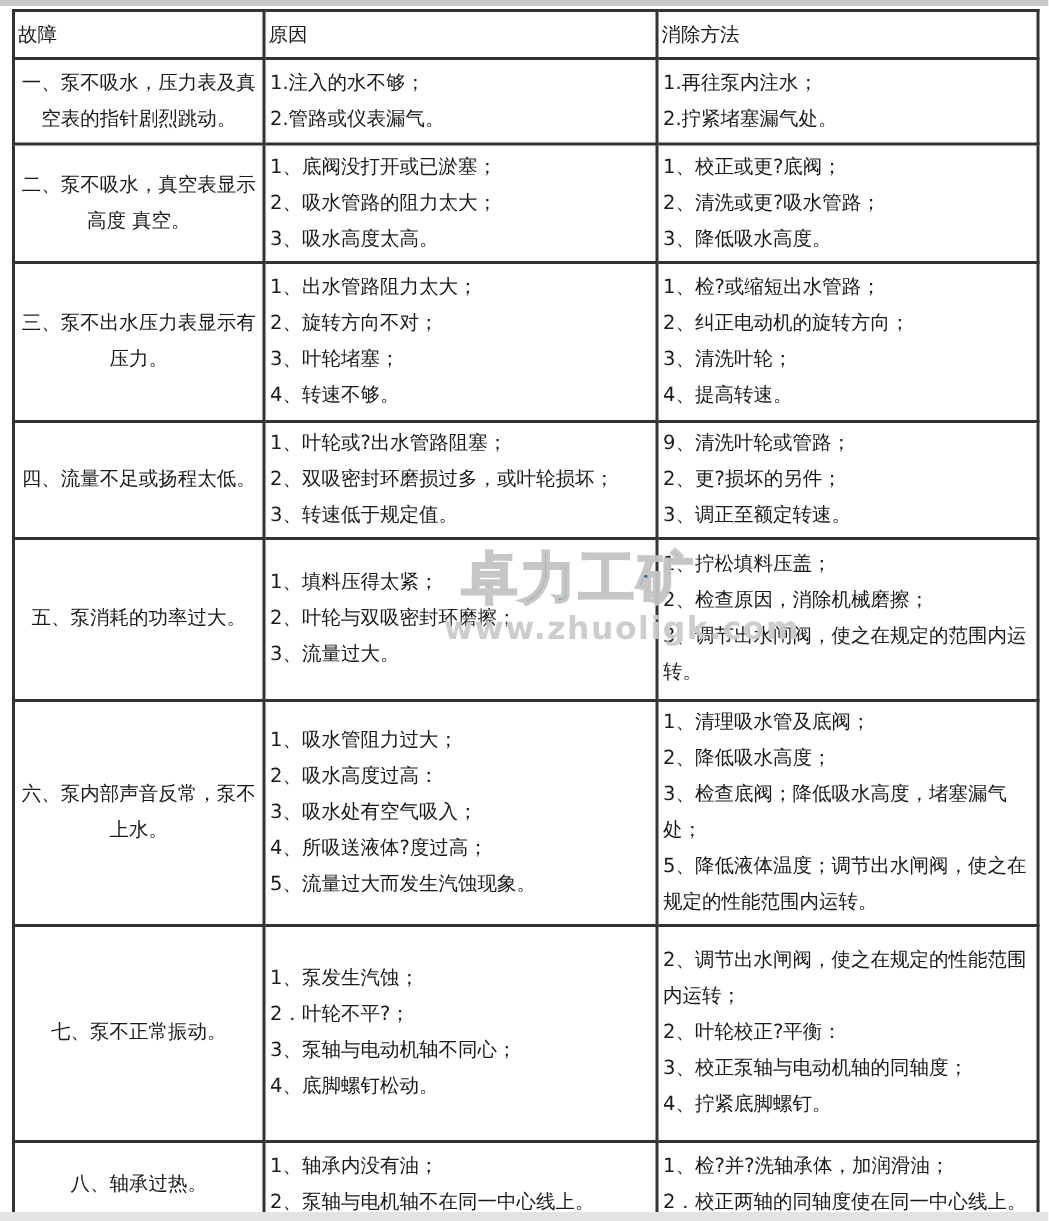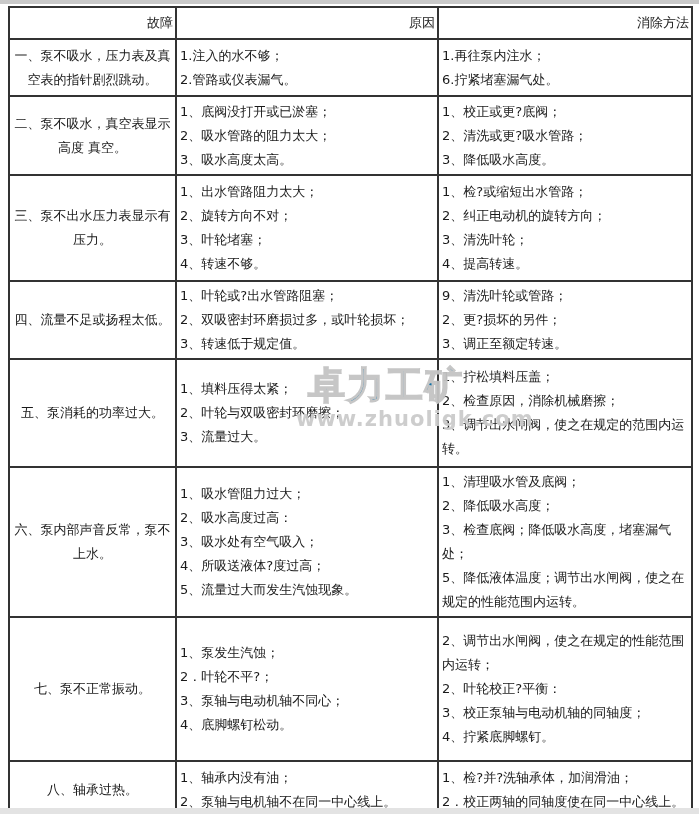--- a/index.html
+++ b/index.html
@@ -26,21 +26,21 @@
     table-layout:fixed;
     font-size:13px;
   }
   .fault-table th, .fault-table td {
     border:2px solid #333333;
     overflow:hidden;
   }
   .fault-table th {
     height:26px;
     font-weight:normal;
-    text-align:right;
+    text-align:left;
     padding:2px;
     vertical-align:middle;
   }
   td.c-fault {
     text-align:center;
     vertical-align:middle;
     padding:2px 4px;
     line-height:24px;
     margin-left:26px;
   }
@@ -104,21 +104,21 @@
   </thead>
   <tbody>
       <tr>
         <td class="c-fault">一、泵不吸水，压力表及真空表的指针剧烈跳动。</td>
         <td class="c-list">
           <div>1.注入的水不够；</div>
           <div>2.管路或仪表漏气。</div>
         </td>
         <td class="c-list">
           <div>1.再往泵内注水；</div>
-          <div>6.拧紧堵塞漏气处。</div>
+          <div>2.拧紧堵塞漏气处。</div>
         </td>
       </tr>
       <tr>
         <td class="c-fault">二、泵不吸水，真空表显示高度 真空。</td>
         <td class="c-list">
           <div>1、底阀没打开或已淤塞；</div>
           <div>2、吸水管路的阻力太大；</div>
           <div>3、吸水高度太高。</div>
         </td>
         <td class="c-list">

